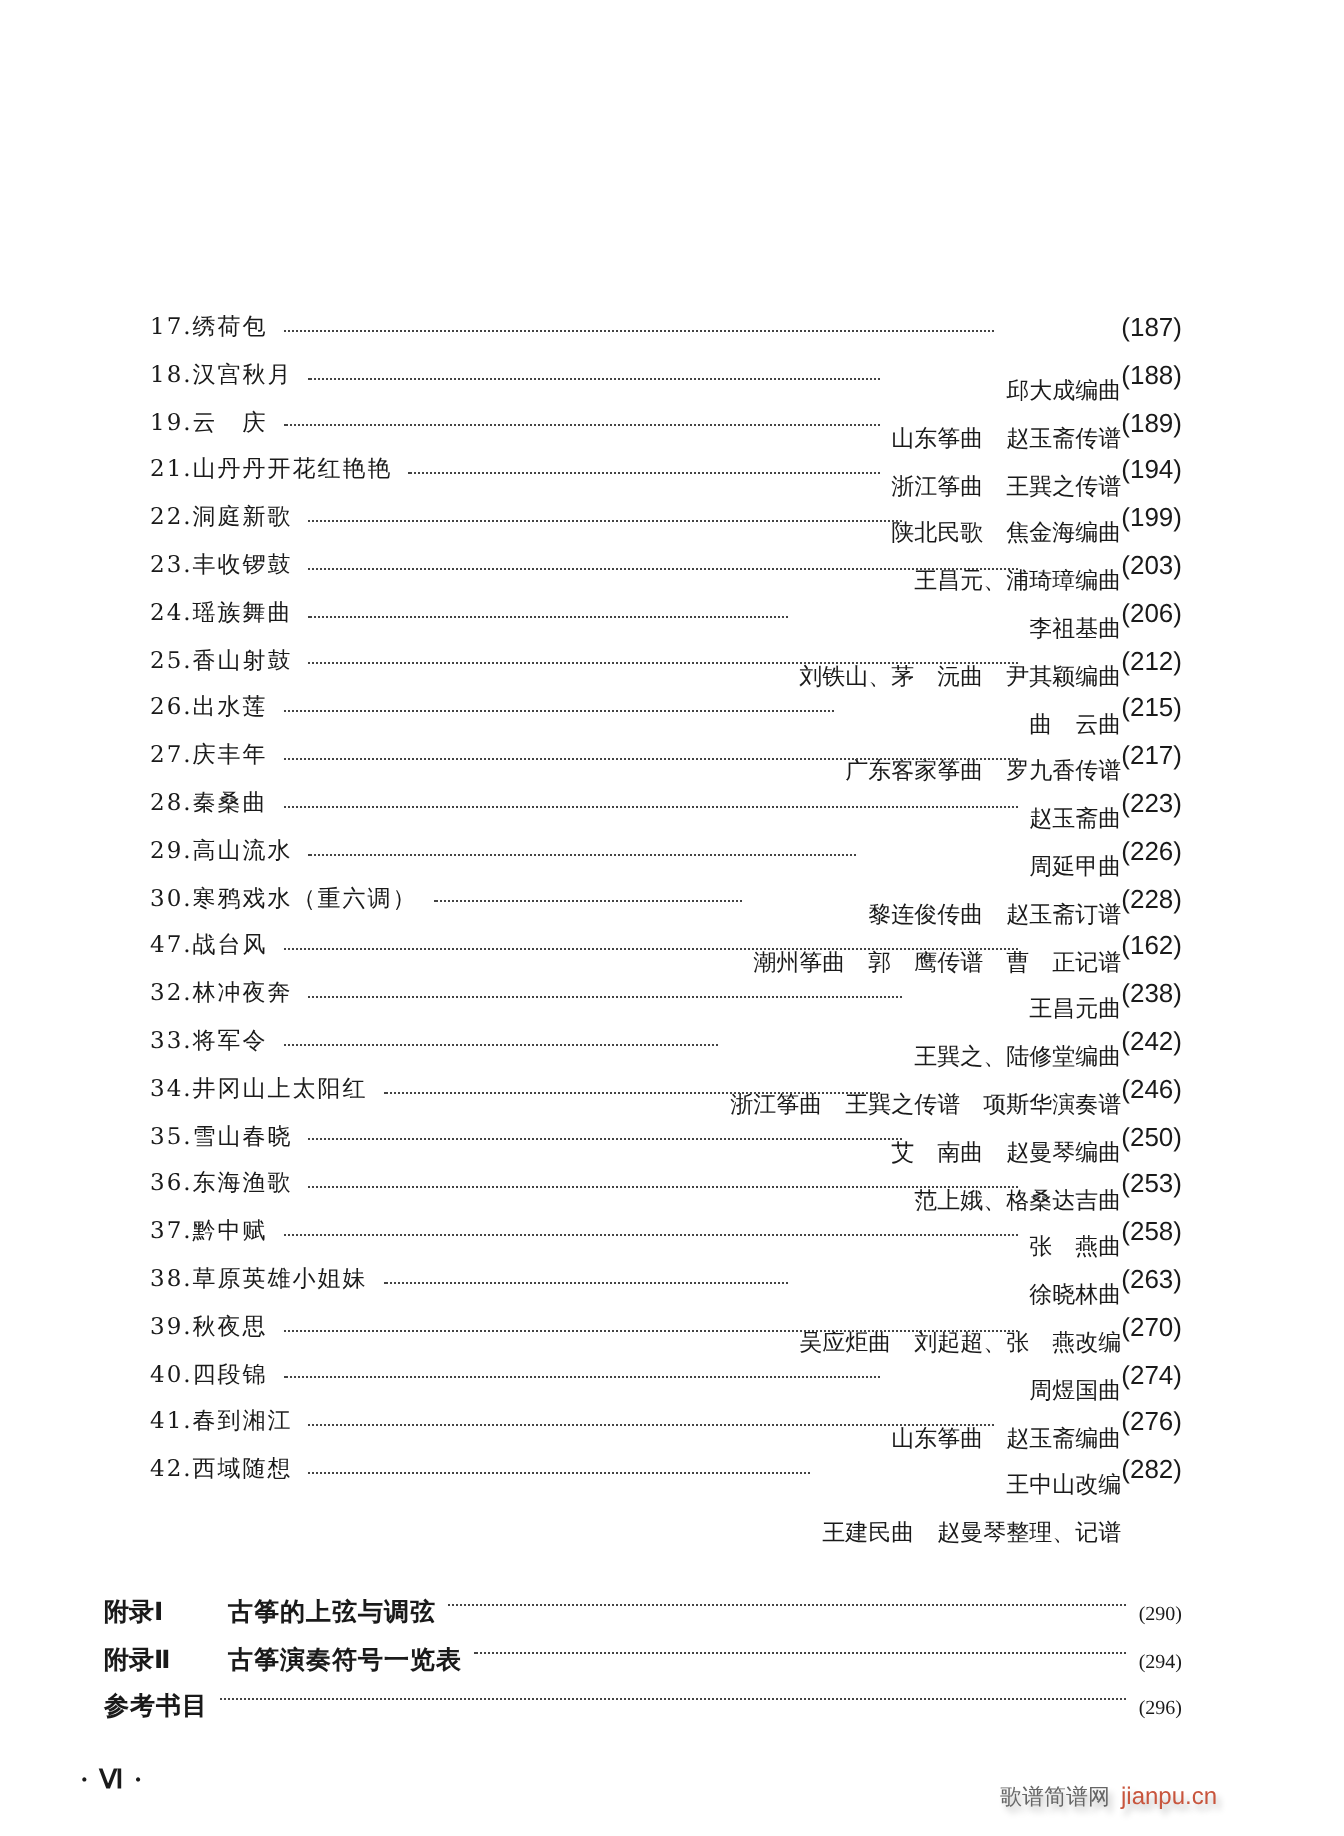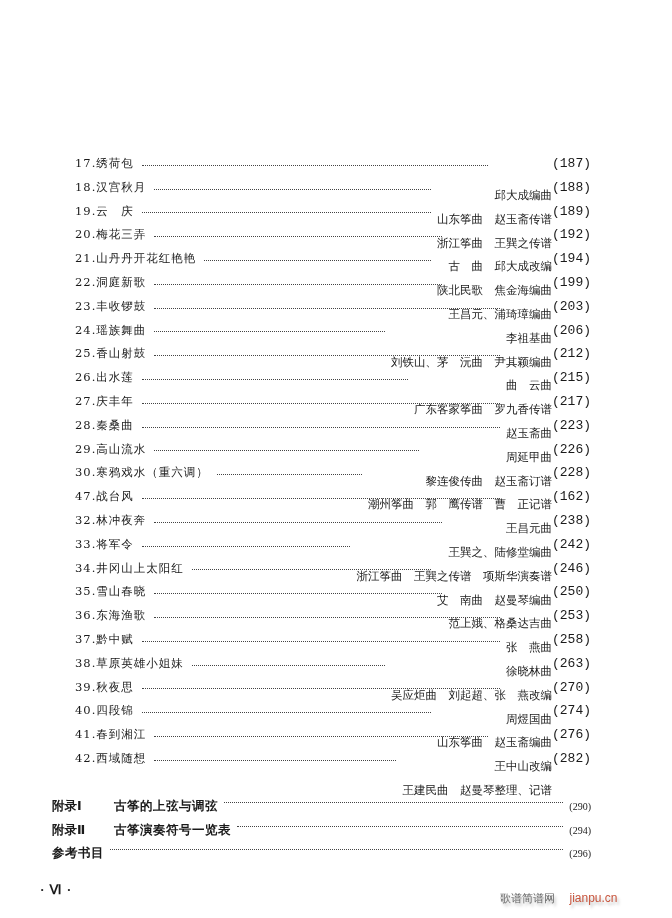--- a/index.html
+++ b/index.html
@@ -44,21 +44,21 @@
       position: relative;
       top: 3px;
     }
     .toc-row .credit {
       flex: 0 0 auto;
       word-spacing: 6px;
       margin-top: 32px;
     }
     .toc-row .page {
       flex: 0 0 auto;
-      font-family: Liberation Mono, monospace;
+      font-family: Liberation Sans, sans-serif;
       font-size: 13px;
     }
     .appendix {
       position: absolute;
       left: 52px;
       top: 794px;
       width: 539px;
     }
     .app-row {
       display: flex;
@@ -109,21 +109,21 @@
       top: 891px;
       font-size: 11px;
       color: #666;
       font-family: "DejaVu Sans", sans-serif;
       text-shadow: 2px 3px 3px rgba(0,0,0,0.25);
     }
     .watermark .site {
       color: #c8553d;
       font-family: "Liberation Sans", sans-serif;
       font-size: 12px;
-      margin-left: 11px;
+      margin-left: 2px;
     }
   </style>
 </head>
 <body>
 
 <div class="toc" id="toc">
     <div class="toc-row">
       <span class="title">17.绣荷包</span>
       <span class="leader"></span>
       <span class="credit">邱大成编曲</span>
@@ -133,26 +133,20 @@
       <span class="title">18.汉宫秋月</span>
       <span class="leader"></span>
       <span class="credit">山东筝曲　赵玉斋传谱</span>
       <span class="page">(188)</span>
     </div>
     <div class="toc-row">
       <span class="title">19.云　庆</span>
       <span class="leader"></span>
       <span class="credit">浙江筝曲　王巽之传谱</span>
       <span class="page">(189)</span>
-    </div>
-    <div class="toc-row">
-      <span class="title">20.梅花三弄</span>
-      <span class="leader"></span>
-      <span class="credit">古　曲　邱大成改编</span>
-      <span class="page">(192)</span>
     </div>
     <div class="toc-row">
       <span class="title">21.山丹丹开花红艳艳</span>
       <span class="leader"></span>
       <span class="credit">陕北民歌　焦金海编曲</span>
       <span class="page">(194)</span>
     </div>
     <div class="toc-row">
       <span class="title">22.洞庭新歌</span>
       <span class="leader"></span>

